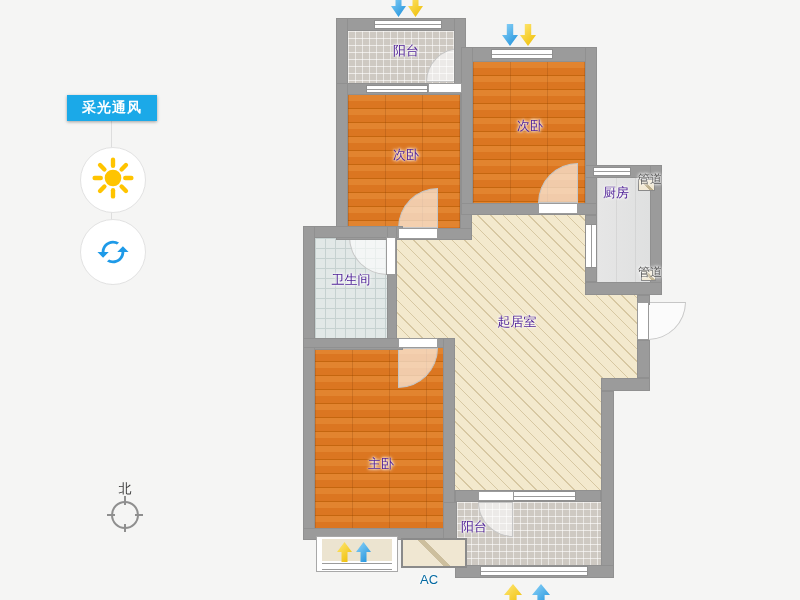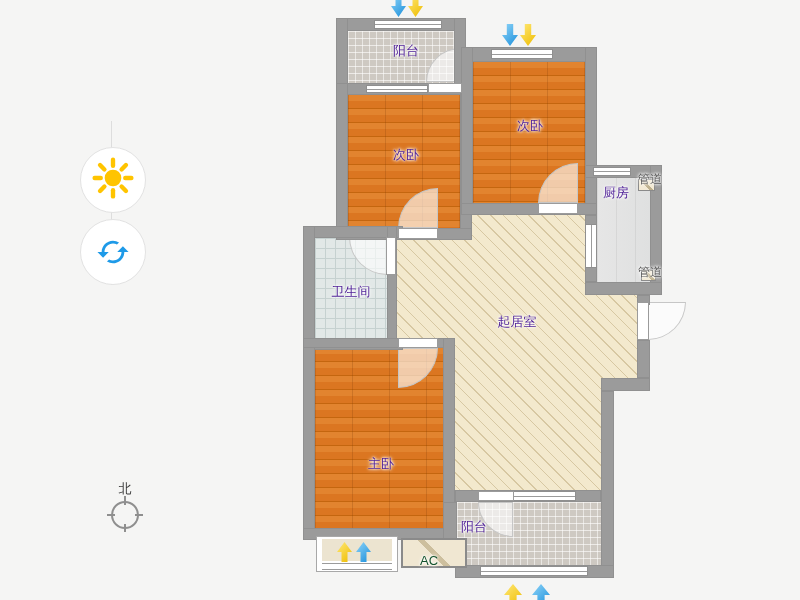--- a/index.html
+++ b/index.html
@@ -155,36 +155,37 @@
   </div>
 
   <div class="abs" style="left:401px;top:538px;width:66px;height:30px;background:linear-gradient(45deg,#f0e7d2 46%,#cdbf9e 46% 54%,#f0e7d2 54%);border:2px solid #8a8a8a;box-sizing:border-box;z-index:3;"></div>
 
   <div class="rlabel" style="left:406px;top:51px;">阳台</div>
   <div class="rlabel" style="left:406px;top:155px;">次卧</div>
   <div class="rlabel" style="left:530px;top:126px;">次卧</div>
   <div class="rlabel" style="left:616px;top:193px;">厨房</div>
   <div class="rlabel small" style="left:650px;top:179px;">管道</div>
   <div class="rlabel small" style="left:650px;top:272px;">管道</div>
-  <div class="rlabel" style="left:351px;top:292px;">卫生间</div>
+  <div class="rlabel" style="left:351px;top:280px;">卫生间</div>
   <div class="rlabel" style="left:517px;top:322px;">起居室</div>
   <div class="rlabel" style="left:381px;top:464px;">主卧</div>
   <div class="rlabel" style="left:474px;top:527px;">阳台</div>
-  <div class="rlabel" style="left:429px;top:560px;color:#14532d;text-align:center;">AC</div>
+  <div class="rlabel" style="left:429px;top:579px;color:#0369a1;text-align:center;">AC</div>
 
   <div class="arrow down blue" style="left:391px;top:-5px;width:15px;height:22px;"></div>
   <div class="arrow down yellow" style="left:408px;top:-5px;width:15px;height:22px;"></div>
   <div class="arrow down blue" style="left:502px;top:24px;width:16px;height:22px;"></div>
   <div class="arrow down yellow" style="left:520px;top:24px;width:16px;height:22px;"></div>
   <div class="arrow up yellow" style="left:337px;top:542px;width:15px;height:20px;"></div>
   <div class="arrow up blue" style="left:356px;top:542px;width:15px;height:20px;"></div>
   <div class="arrow up yellow" style="left:504px;top:584px;width:18px;height:22px;"></div>
   <div class="arrow up blue" style="left:532px;top:584px;width:18px;height:22px;"></div>
 
   <div class="connector"></div>
+  <div class="badge">采光通风</div>
 
   <div class="ctrl-circle" style="left:80px;top:147px;">
     <span>
       <svg width="42" height="42" viewBox="0 0 48 48">
         <g stroke="#ffc400" stroke-width="5" stroke-linecap="round">
           <line x1="24" y1="3" x2="24" y2="10"></line>
             <line x1="24" y1="38" x2="24" y2="45"></line>
           <line x1="3" y1="24" x2="10" y2="24"></line>
             <line x1="38" y1="24" x2="45" y2="24"></line>
           <line x1="9.2" y1="9.2" x2="14.2" y2="14.2"></line>

